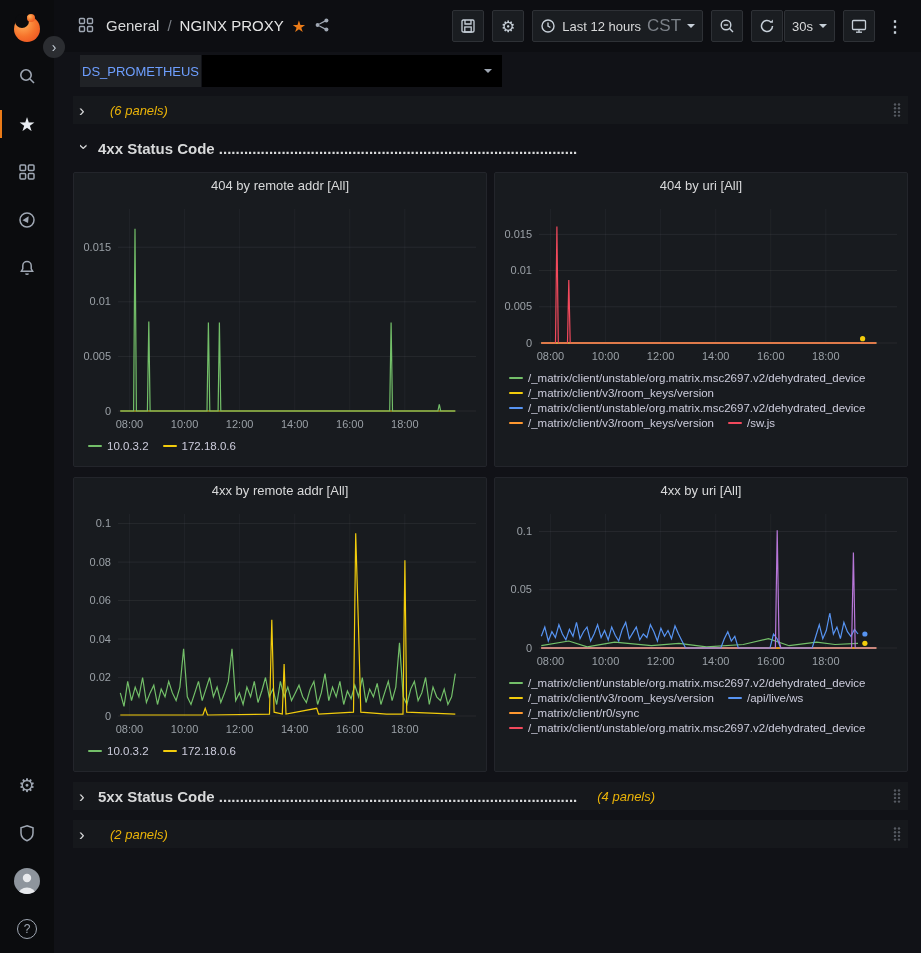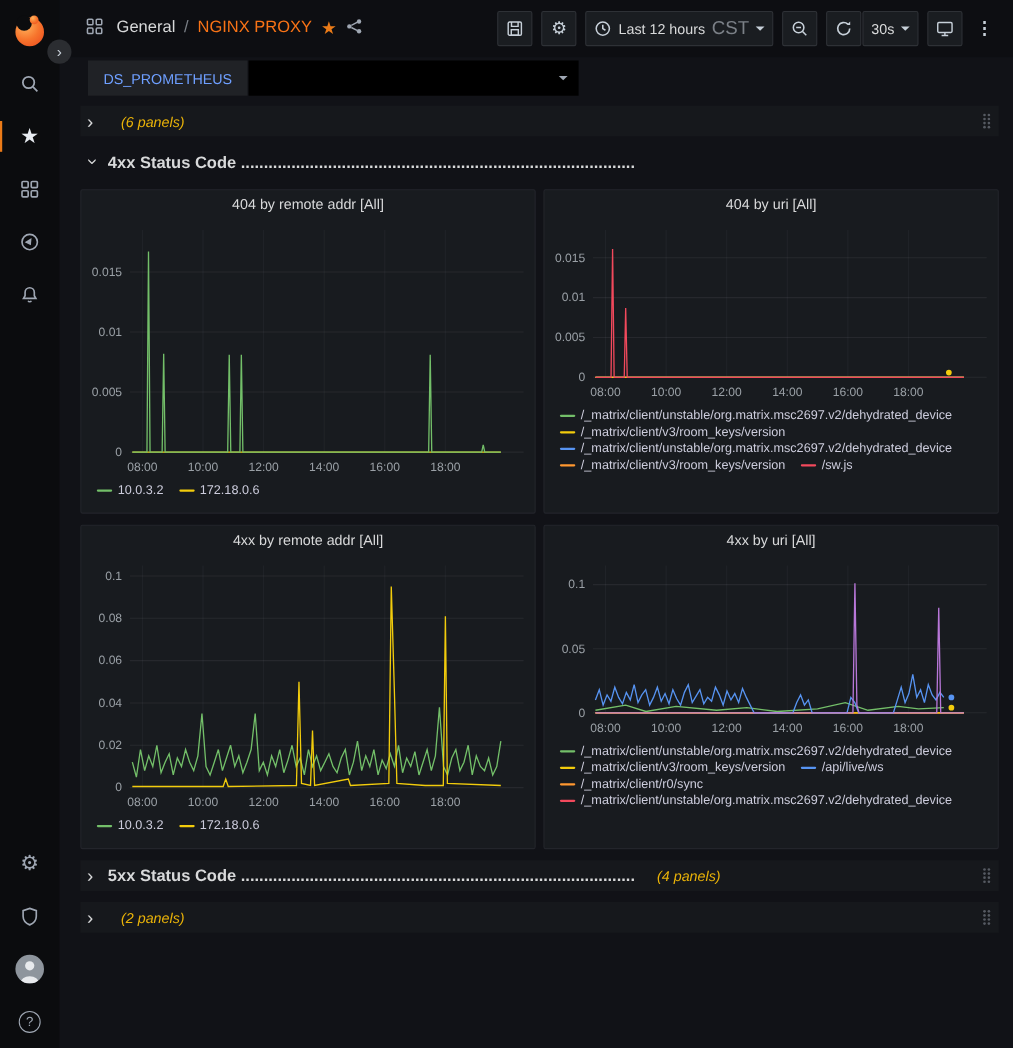--- a/index.html
+++ b/index.html
@@ -24,36 +24,36 @@
   .avatar-wrap { width:26px; height:26px; border-radius:50%; background:#8e959d; overflow:hidden; display:flex; align-items:flex-end; justify-content:center; }
   .help-circle { width:20px; height:20px; border:1.5px solid #9fa7b3; border-radius:50%; display:flex; align-items:center; justify-content:center; font-size:12px; color:#9fa7b3; }
 
   
   .main { flex:1; min-width:0; display:flex; flex-direction:column; }
 
   .topnav { height:52px; flex-shrink:0; background:#0d0e12; display:flex; align-items:center; padding:0 14px 0 24px; }
   .crumb { display:flex; gap:8px; font-size:15px; }
   .crumb .section { color:#d8d9da; }
   .crumb .sep { color:#7b8087; }
-  .crumb .title { color:#f97316; font-weight:500; }
+  .crumb .title { color:#e5e5e5; font-weight:500; }
   .crumb .star-glyph { color:#eb7b18; font-size:16px; }
   .crumb .icon { color:#9fa7b3; display:flex; margin-right:4px; }
   .topnav-right { margin-left:auto; display:flex; align-items:center; gap:8px; }
   .btn-group { display:flex; gap:1px; }
   .tool-btn { height:32px; min-width:32px; background:#1a1d21; border:1px solid #2e3136; border-radius:2px; color:#c7d0d9; display:flex; align-items:center; justify-content:center; gap:6px; padding:0 7px; font-size:13px; cursor:pointer; white-space:nowrap; }
   .tool-btn .lbl { color:#d8d9da; }
   .tool-btn .tz { color:#7b8087; font-size:17px; }
   .tool-btn.borderless { background:transparent; border:none; min-width:24px; padding:0 2px; }
   .caret { width:0; height:0; border-left:4px solid transparent; border-right:4px solid transparent; border-top:4px solid #c7d0d9; display:inline-block; }
   .kebab-glyph { font-size:16px; font-weight:bold; }
 
   
   .subnav { height:38px; flex-shrink:0; display:flex; align-items:center; padding:0 14px 0 26px; gap:10px; background:#111217; }
   .var-group { display:flex; gap:1px; align-items:center; }
-  .chip { height:32px; background:#202226; display:flex; align-items:center; padding:0 14px; font-size:13px; color:#d8d9da; cursor:pointer; }
+  .chip { height:32px; background:#202226; display:flex; align-items:center; padding:0 2px; font-size:13px; color:#d8d9da; cursor:pointer; }
   .chip.ds-label { color:#6e9fff; font-weight:500; }
   .black-select { width:300px; height:32px; background:#000; display:flex; align-items:center; justify-content:flex-end; padding-right:10px; cursor:pointer; }
   .black-select .caret { border-top-color:#9fa7b3; }
   .chip .caret { margin-left:7px; }
 
   
   .dash { flex:1; padding:6px 13px 0 19px; overflow:hidden; }
   .row-head { height:28px; display:flex; align-items:center; gap:8px; padding:0 6px; margin-bottom:10px; cursor:pointer; }
   .row-head.collapsed { background:#16181c; }
   .chev { color:#d8d9da; font-size:17px; line-height:1; display:inline-block; width:11px; }

